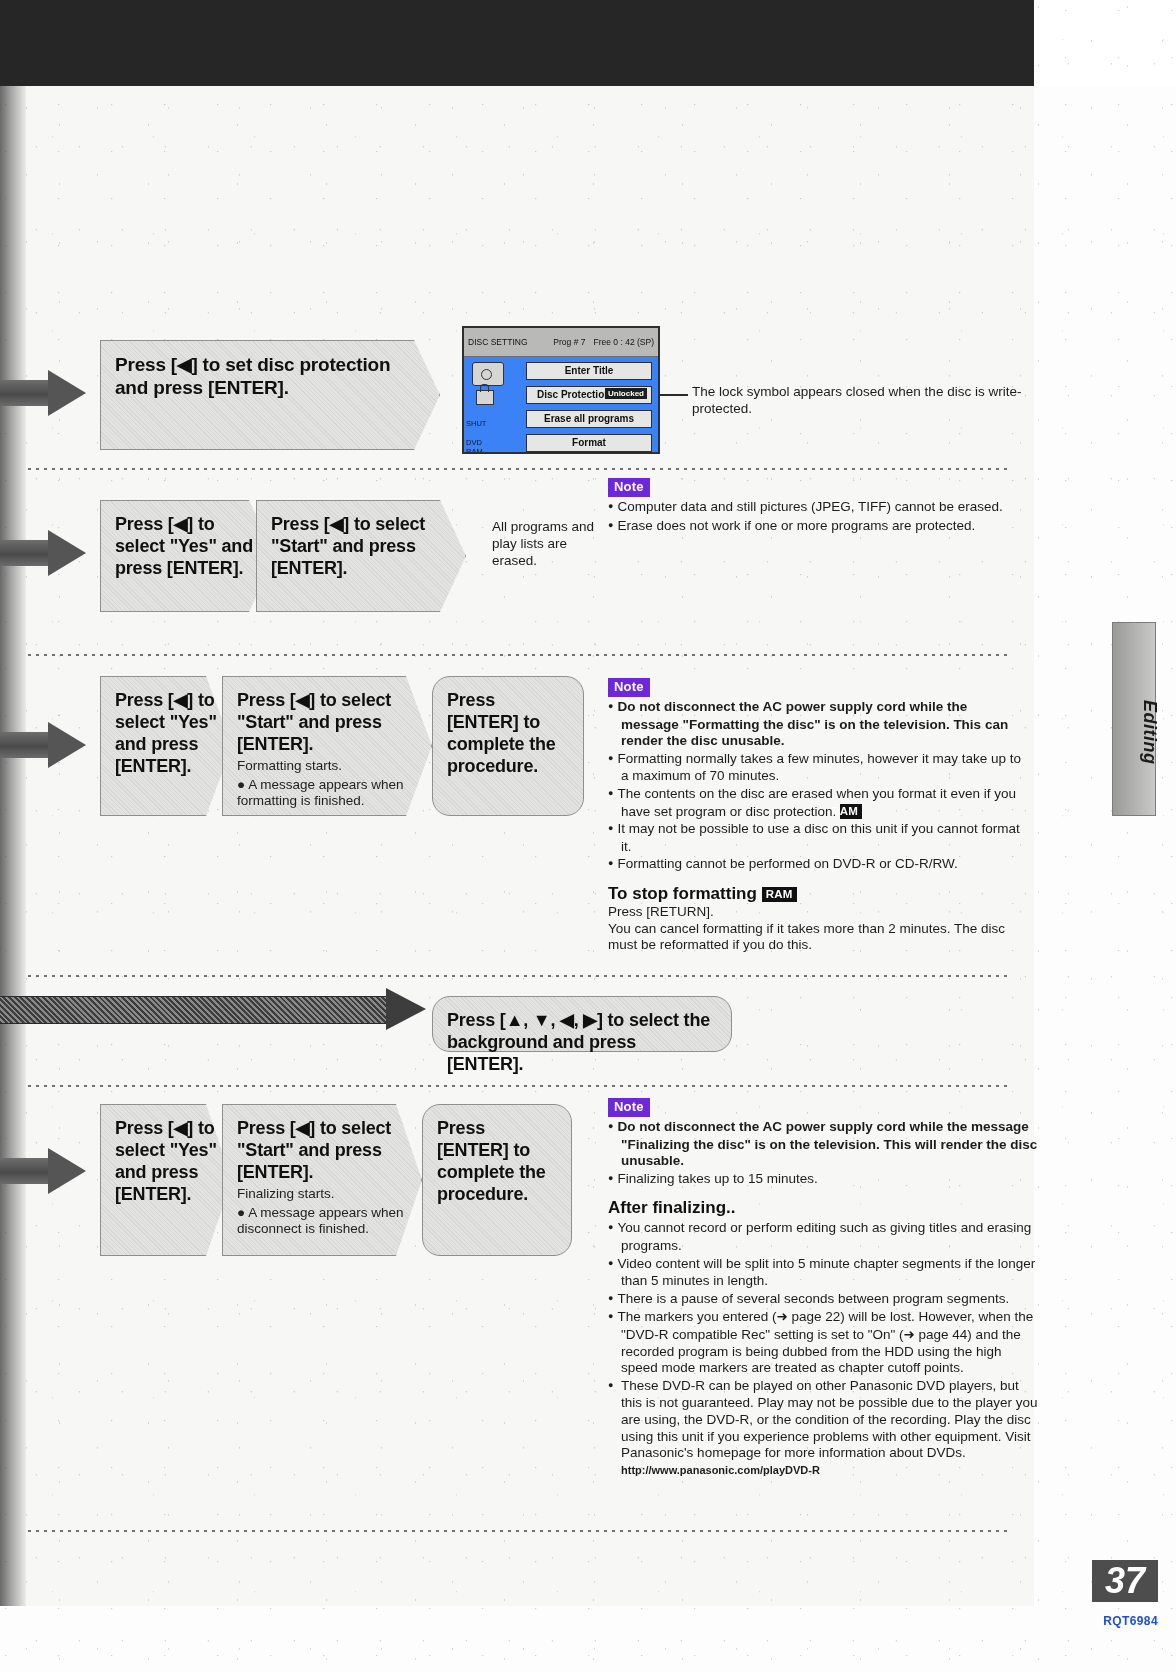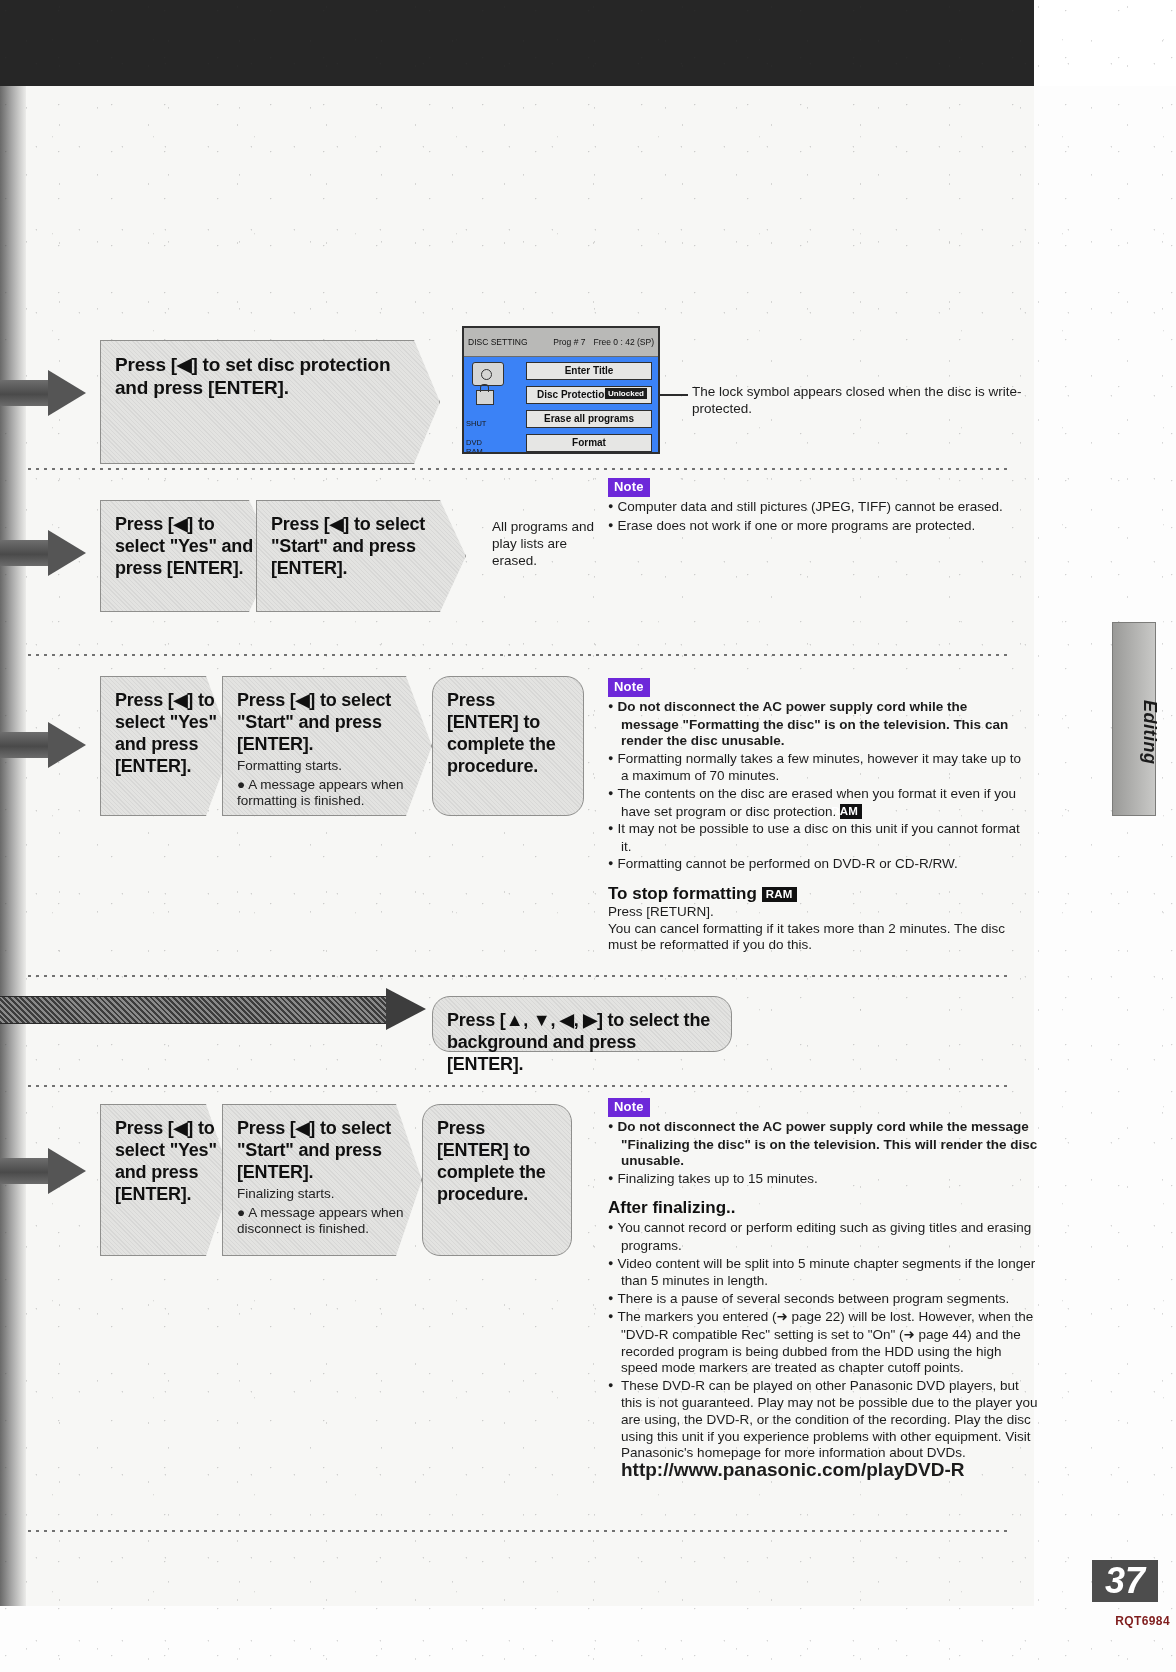--- a/index.html
+++ b/index.html
@@ -217,21 +217,21 @@
     line-height: 21px;
     margin-top: 9px;
     color: #101010;
   }
   .plain-line {
     font-size: 13.5px;
     line-height: 16.6px;
   }
   .url {
     font-weight: bold;
-    font-size: 19px;
+    font-size: 11px;
     text-align: right;
   }
 
   
   .tv {
     position: absolute;
     background: #3b82f6;
     border: 2px solid #2f2f2f;
     box-sizing: border-box;
     overflow: hidden;
@@ -364,25 +364,25 @@
     color: #ffffff;
     font-style: italic;
     font-weight: bold;
     font-size: 36px;
     display: flex;
     align-items: center;
     justify-content: center;
   }
   .rqt {
     position: absolute;
-    right: 6px;
+    right: 18px;
     bottom: 44px;
     font-size: 12px;
     font-weight: bold;
-    color: #7f1d1d;
+    color: #1d4ed8;
     letter-spacing: .4px;
   }
 </style>
 </head>
 <body>
 
 <div id="page">
 
   <div class="page-body-shade"></div>
   <div class="top-band"></div>
@@ -394,21 +394,21 @@
   <div class="rule" style="top:654px"></div>
   <div class="rule" style="top:975px"></div>
   <div class="rule" style="top:1085px"></div>
   <div class="rule" style="top:1530px"></div>
 
   <div class="step-arrow" style="left:-6px; top:370px">
     <div class="tail"></div>
     <div class="head"></div>
   </div>
 
-  <div class="chev" style="left:100px; top:340px; width:340px; height:124px">
+  <div class="chev" style="left:100px; top:340px; width:340px; height:110px">
     <div class="hd">Press [◀] to set disc protection and press [ENTER].</div>
   </div>
 
   <div class="tv" style="left:462px; top:326px; width:198px; height:128px">
     <div class="tv-topbar">
       <div class="cell colA">DISC SETTING</div>
       <div class="cell">
         <span>Prog #</span>
         <span>7</span>
       </div>

